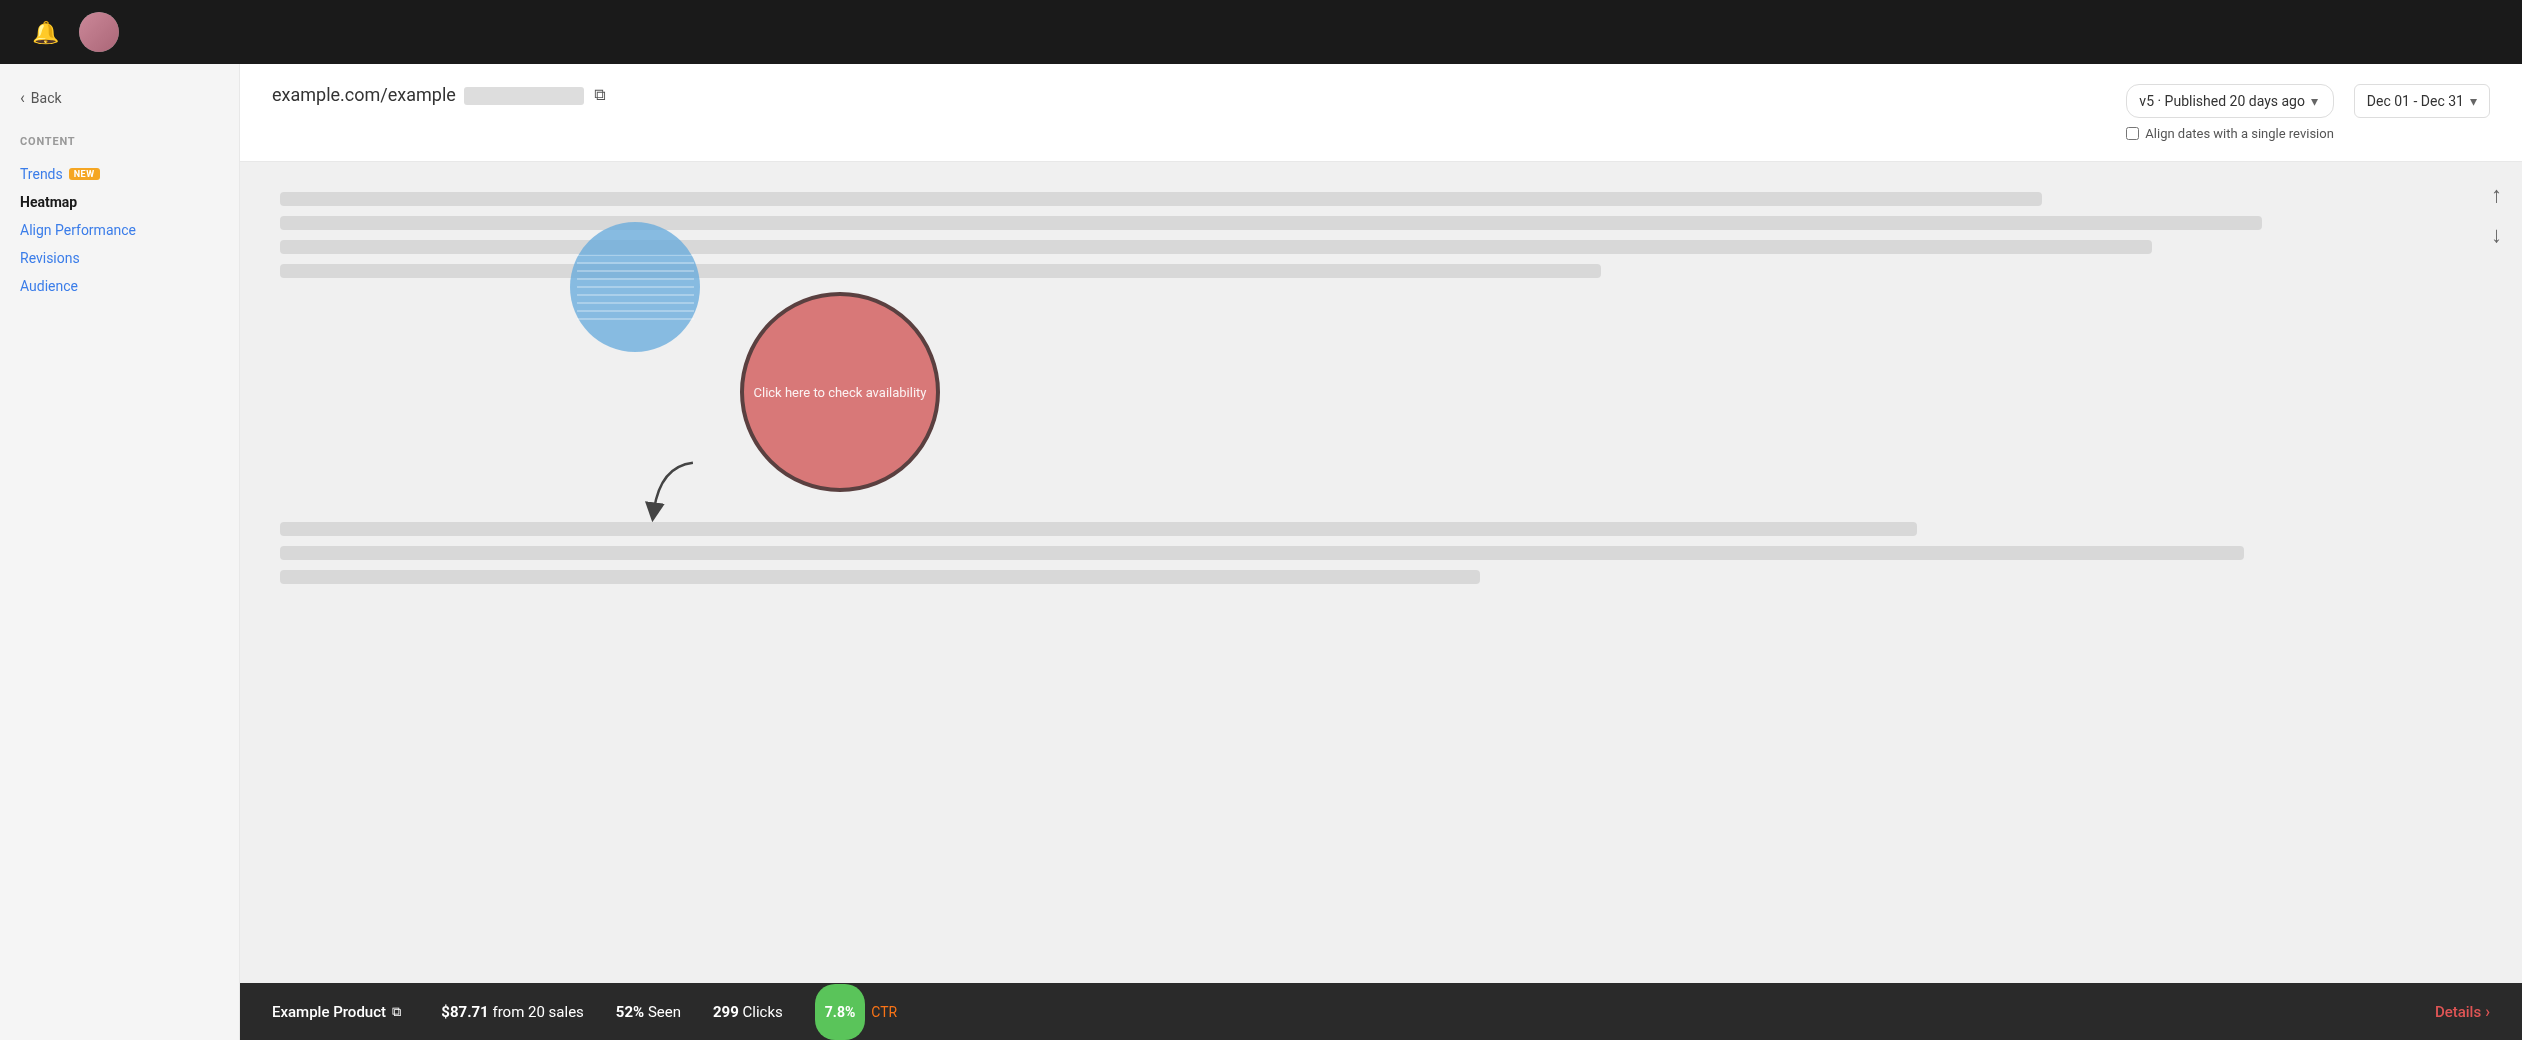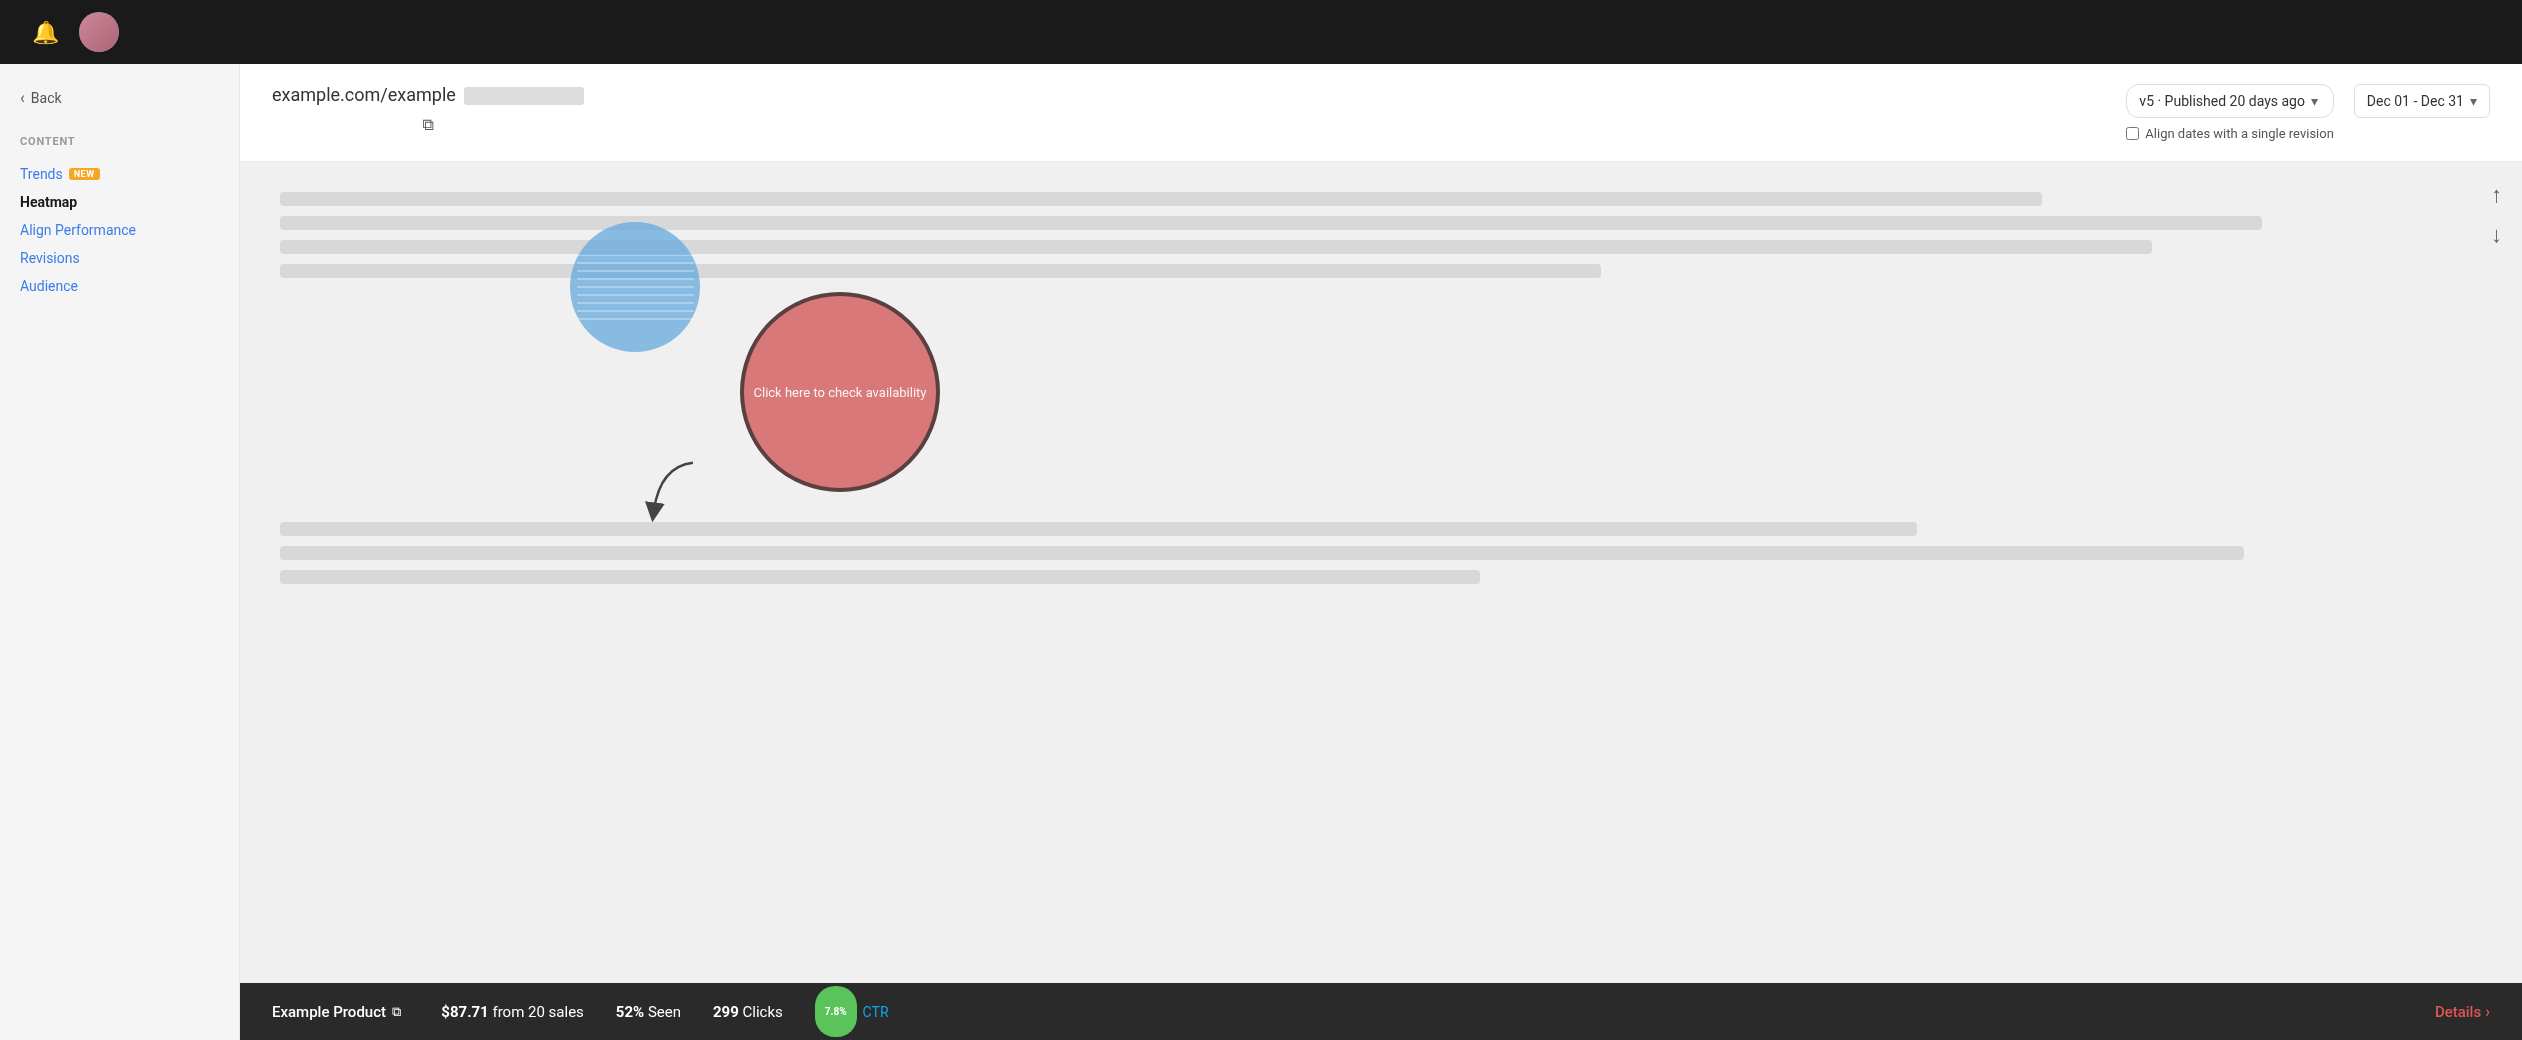--- a/index.html
+++ b/index.html
@@ -81,21 +81,21 @@
 
     
     .content-header {
       background: white;
       padding: 20px 32px;
       border-bottom: 1px solid #e8e8e8;
       display: flex;
       align-items: flex-start;
       justify-content: space-between;
     }
-    .page-url-row { display: flex; align-items: center; gap: 10px; flex-direction: column; }
+    .page-url-row { display: flex; align-items: center; gap: 10px; }
     .page-url {
       font-size: 18px;
       font-weight: 400;
       color: #333;
     }
     .url-blur {
       display: inline-block;
       background: #ddd;
       width: 120px;
       height: 18px;
@@ -226,27 +226,27 @@
       font-size: 15px; font-weight: 500;
       margin-right: 40px;
     }
     .bottom-external { font-size: 13px; cursor: pointer; }
     .bottom-stat { margin-right: 32px; font-size: 15px; }
     .bottom-stat strong { font-weight: 700; }
     .bottom-stat .label { color: #aaa; font-weight: 400; }
     .ctr-badge {
       background: #5ac45a;
       color: white;
-      font-size: 10px;
+      font-size: 14px;
       font-weight: 700;
       padding: 20px 10px;
       border-radius: 20px;
       margin-right: 6px;
     }
-    .ctr-label { font-size: 14px; color: #0ea5e9; margin-right: 24px; }
+    .ctr-label { font-size: 14px; color: #f97316; margin-right: 24px; }
     .details-link {
       display: flex; align-items: center; gap: 4px;
       color: #e05555; font-size: 15px; font-weight: 500;
       cursor: pointer; margin-left: auto;
     }
     .details-chevron { font-size: 16px; }
   </style>
 </head>
 <body>
 

